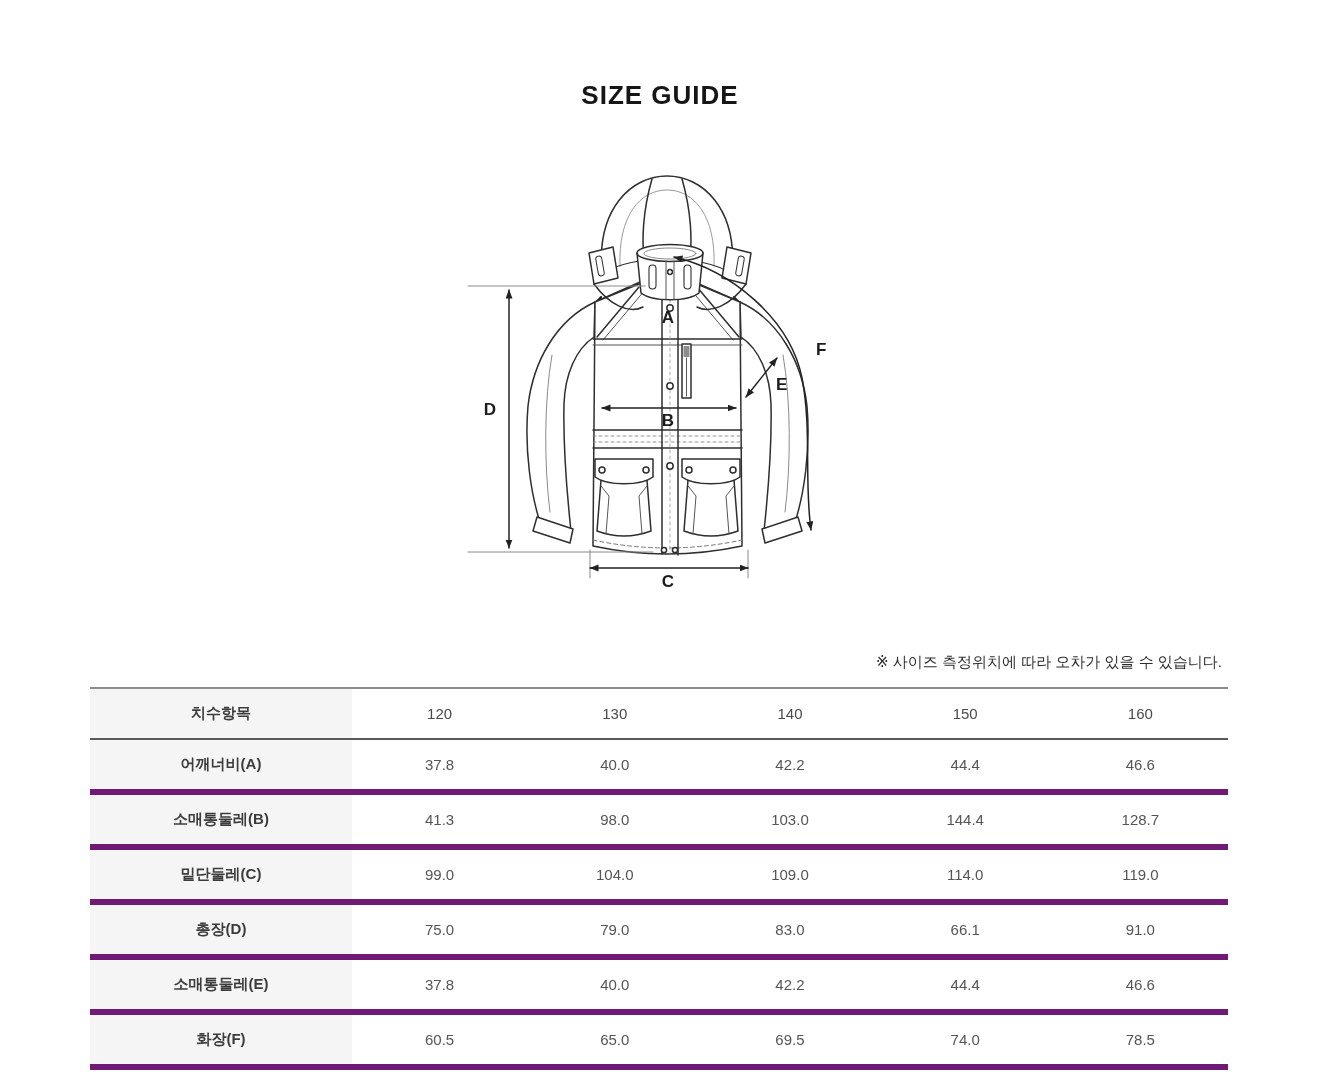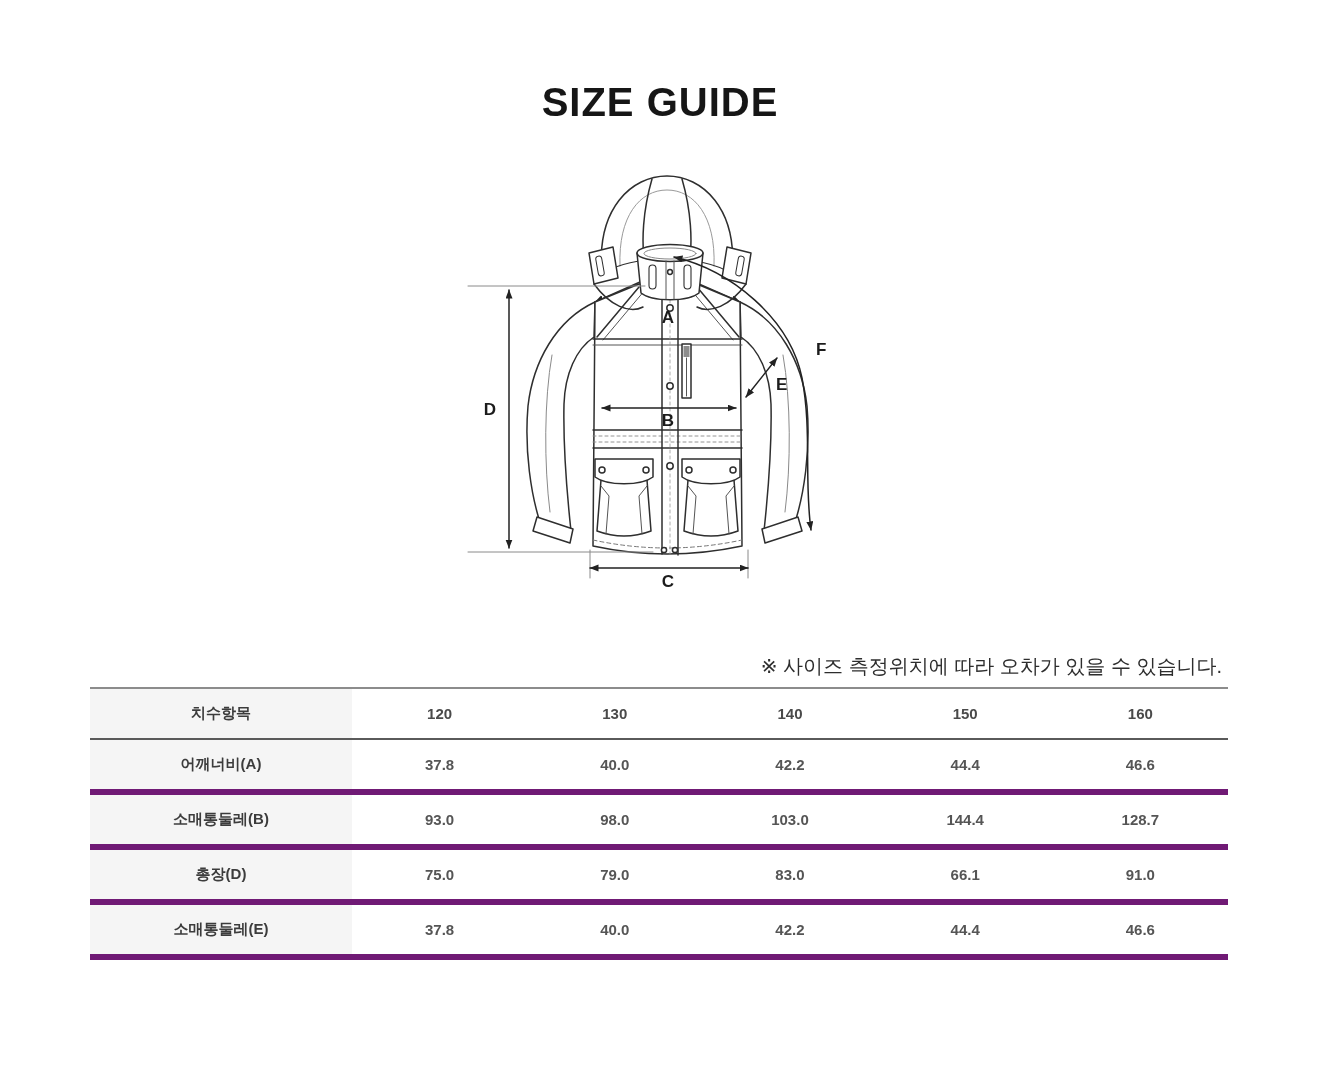--- a/index.html
+++ b/index.html
@@ -3,33 +3,33 @@
 <meta charset="utf-8">
 <style>
   html,body{margin:0;padding:0;}
   body{
     width:1320px;height:1087px;background:#ffffff;position:relative;
     font-family:"Liberation Sans","DejaVu Sans",sans-serif;
     -webkit-font-smoothing:antialiased;
   }
   .title{
     position:absolute;top:80px;left:0;width:100%;margin:0;
-    text-align:center;font-size:40px;font-weight:700;letter-spacing:1px;color:#161616;
+    text-align:center;font-size:26px;font-weight:700;letter-spacing:1px;color:#161616;
   }
   .diagram{position:absolute;left:440px;top:150px;width:460px;height:480px;}
   .note{
     position:absolute;top:653px;left:90px;width:1132px;
-    text-align:right;font-size:20px;color:#2d2d2d;
+    text-align:right;font-size:15px;color:#2d2d2d;
   }
   table.size-table{
     position:absolute;top:687px;left:90px;width:1138px;
     border-collapse:collapse;table-layout:fixed;
     font-size:15px;color:#555;border-top:2px solid #8c8c8c;
   }
-  .size-table th,.size-table td{height:49px;text-align:center;font-weight:700;padding:0;}
+  .size-table th,.size-table td{height:49px;text-align:center;font-weight:400;padding:0;}
   .size-table thead th{border-bottom:2px solid #5a5a5a;color:#4a4a4a;margin-top:48px;}
   .size-table tbody td{border-bottom:6px solid #701a75;}
   .size-table .rowhead{background:#f5f5f5;font-weight:700;color:#3c3c3c;}
   svg text{font-family:"Liberation Sans","DejaVu Sans",sans-serif;font-size:17px;font-weight:700;fill:#1c1c1c;}
 </style>
 </head>
 <body>
 
 <h1 class="title">SIZE GUIDE</h1>
 
@@ -184,36 +184,52 @@
     <tr>
       <td class="rowhead">어깨너비(A)</td>
       <td>37.8</td>
       <td>40.0</td>
       <td>42.2</td>
       <td>44.4</td>
       <td>46.6</td>
     </tr>
     <tr>
       <td class="rowhead">소매통둘레(B)</td>
-      <td>93.0</td>
+      <td>41.3</td>
       <td>98.0</td>
       <td>103.0</td>
       <td>144.4</td>
       <td>128.7</td>
+    </tr>
+    <tr>
+      <td class="rowhead">밑단둘레(C)</td>
+      <td>99.0</td>
+      <td>104.0</td>
+      <td>109.0</td>
+      <td>114.0</td>
+      <td>119.0</td>
     </tr>
     <tr>
       <td class="rowhead">총장(D)</td>
       <td>75.0</td>
       <td>79.0</td>
       <td>83.0</td>
       <td>66.1</td>
       <td>91.0</td>
     </tr>
     <tr>
       <td class="rowhead">소매통둘레(E)</td>
       <td>37.8</td>
       <td>40.0</td>
       <td>42.2</td>
       <td>44.4</td>
       <td>46.6</td>
     </tr>
+    <tr>
+      <td class="rowhead">화장(F)</td>
+      <td>60.5</td>
+      <td>65.0</td>
+      <td>69.5</td>
+      <td>74.0</td>
+      <td>78.5</td>
+    </tr>
   </tbody>
 </table>
 
 </body></html>

